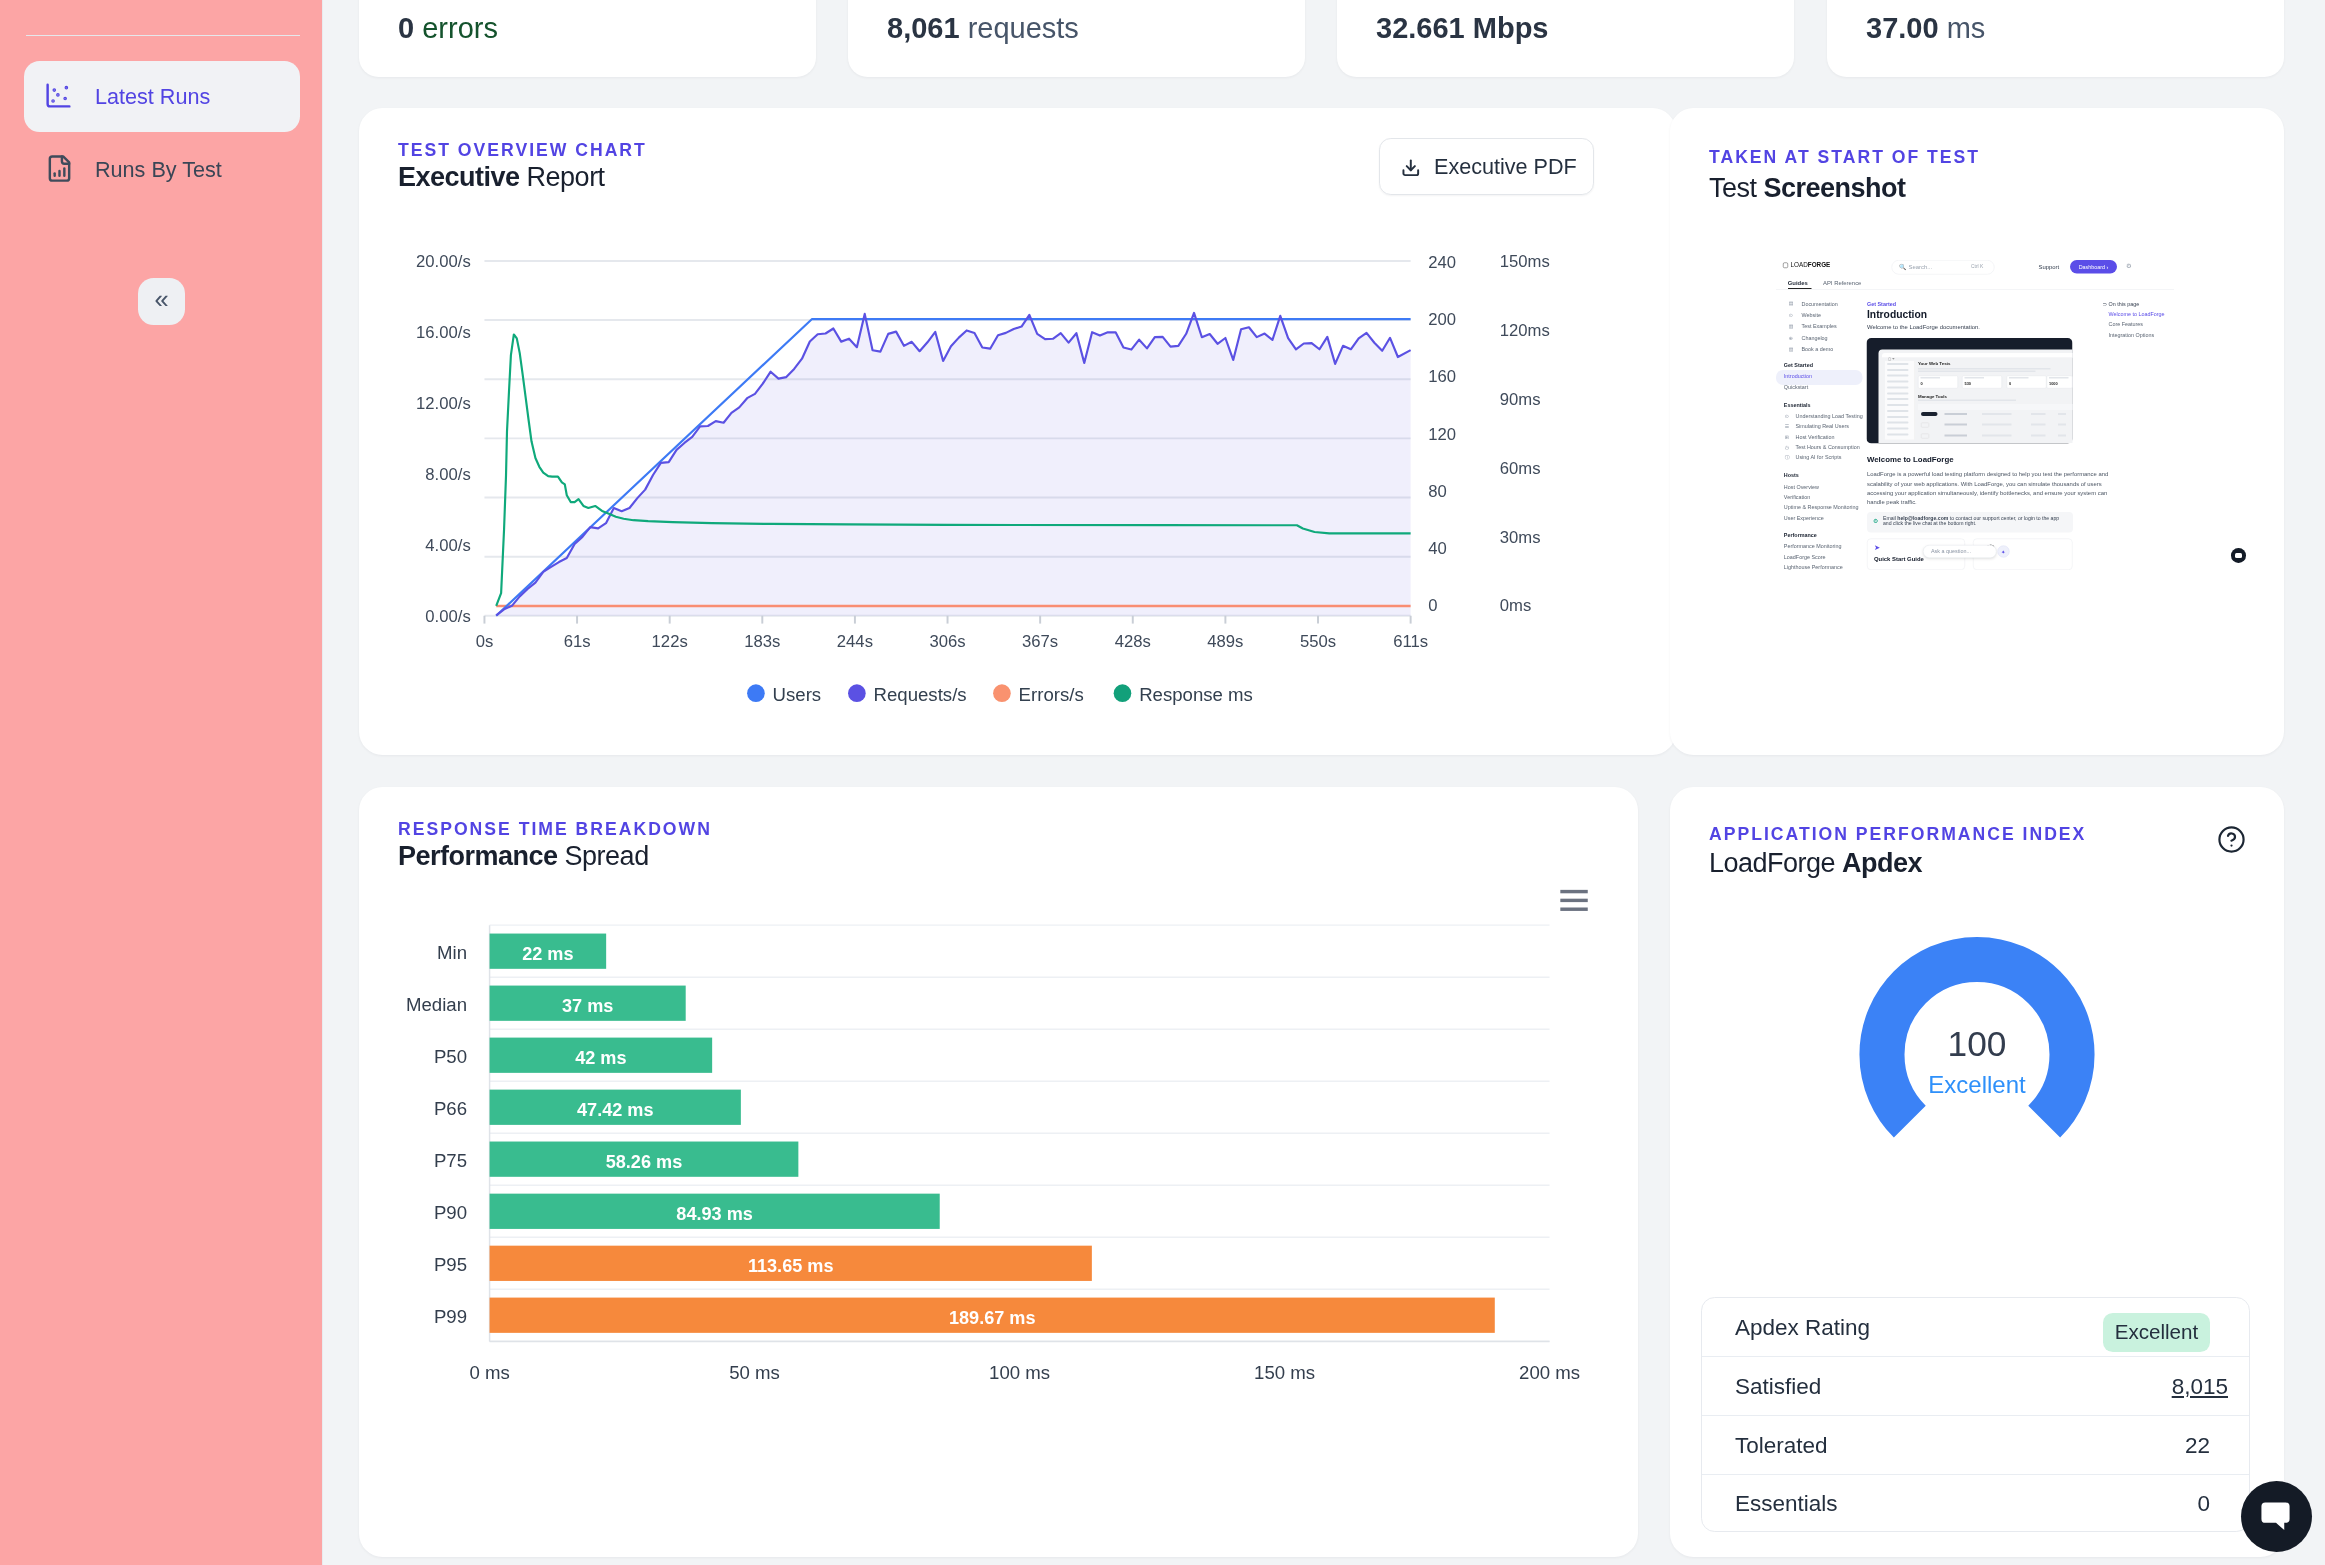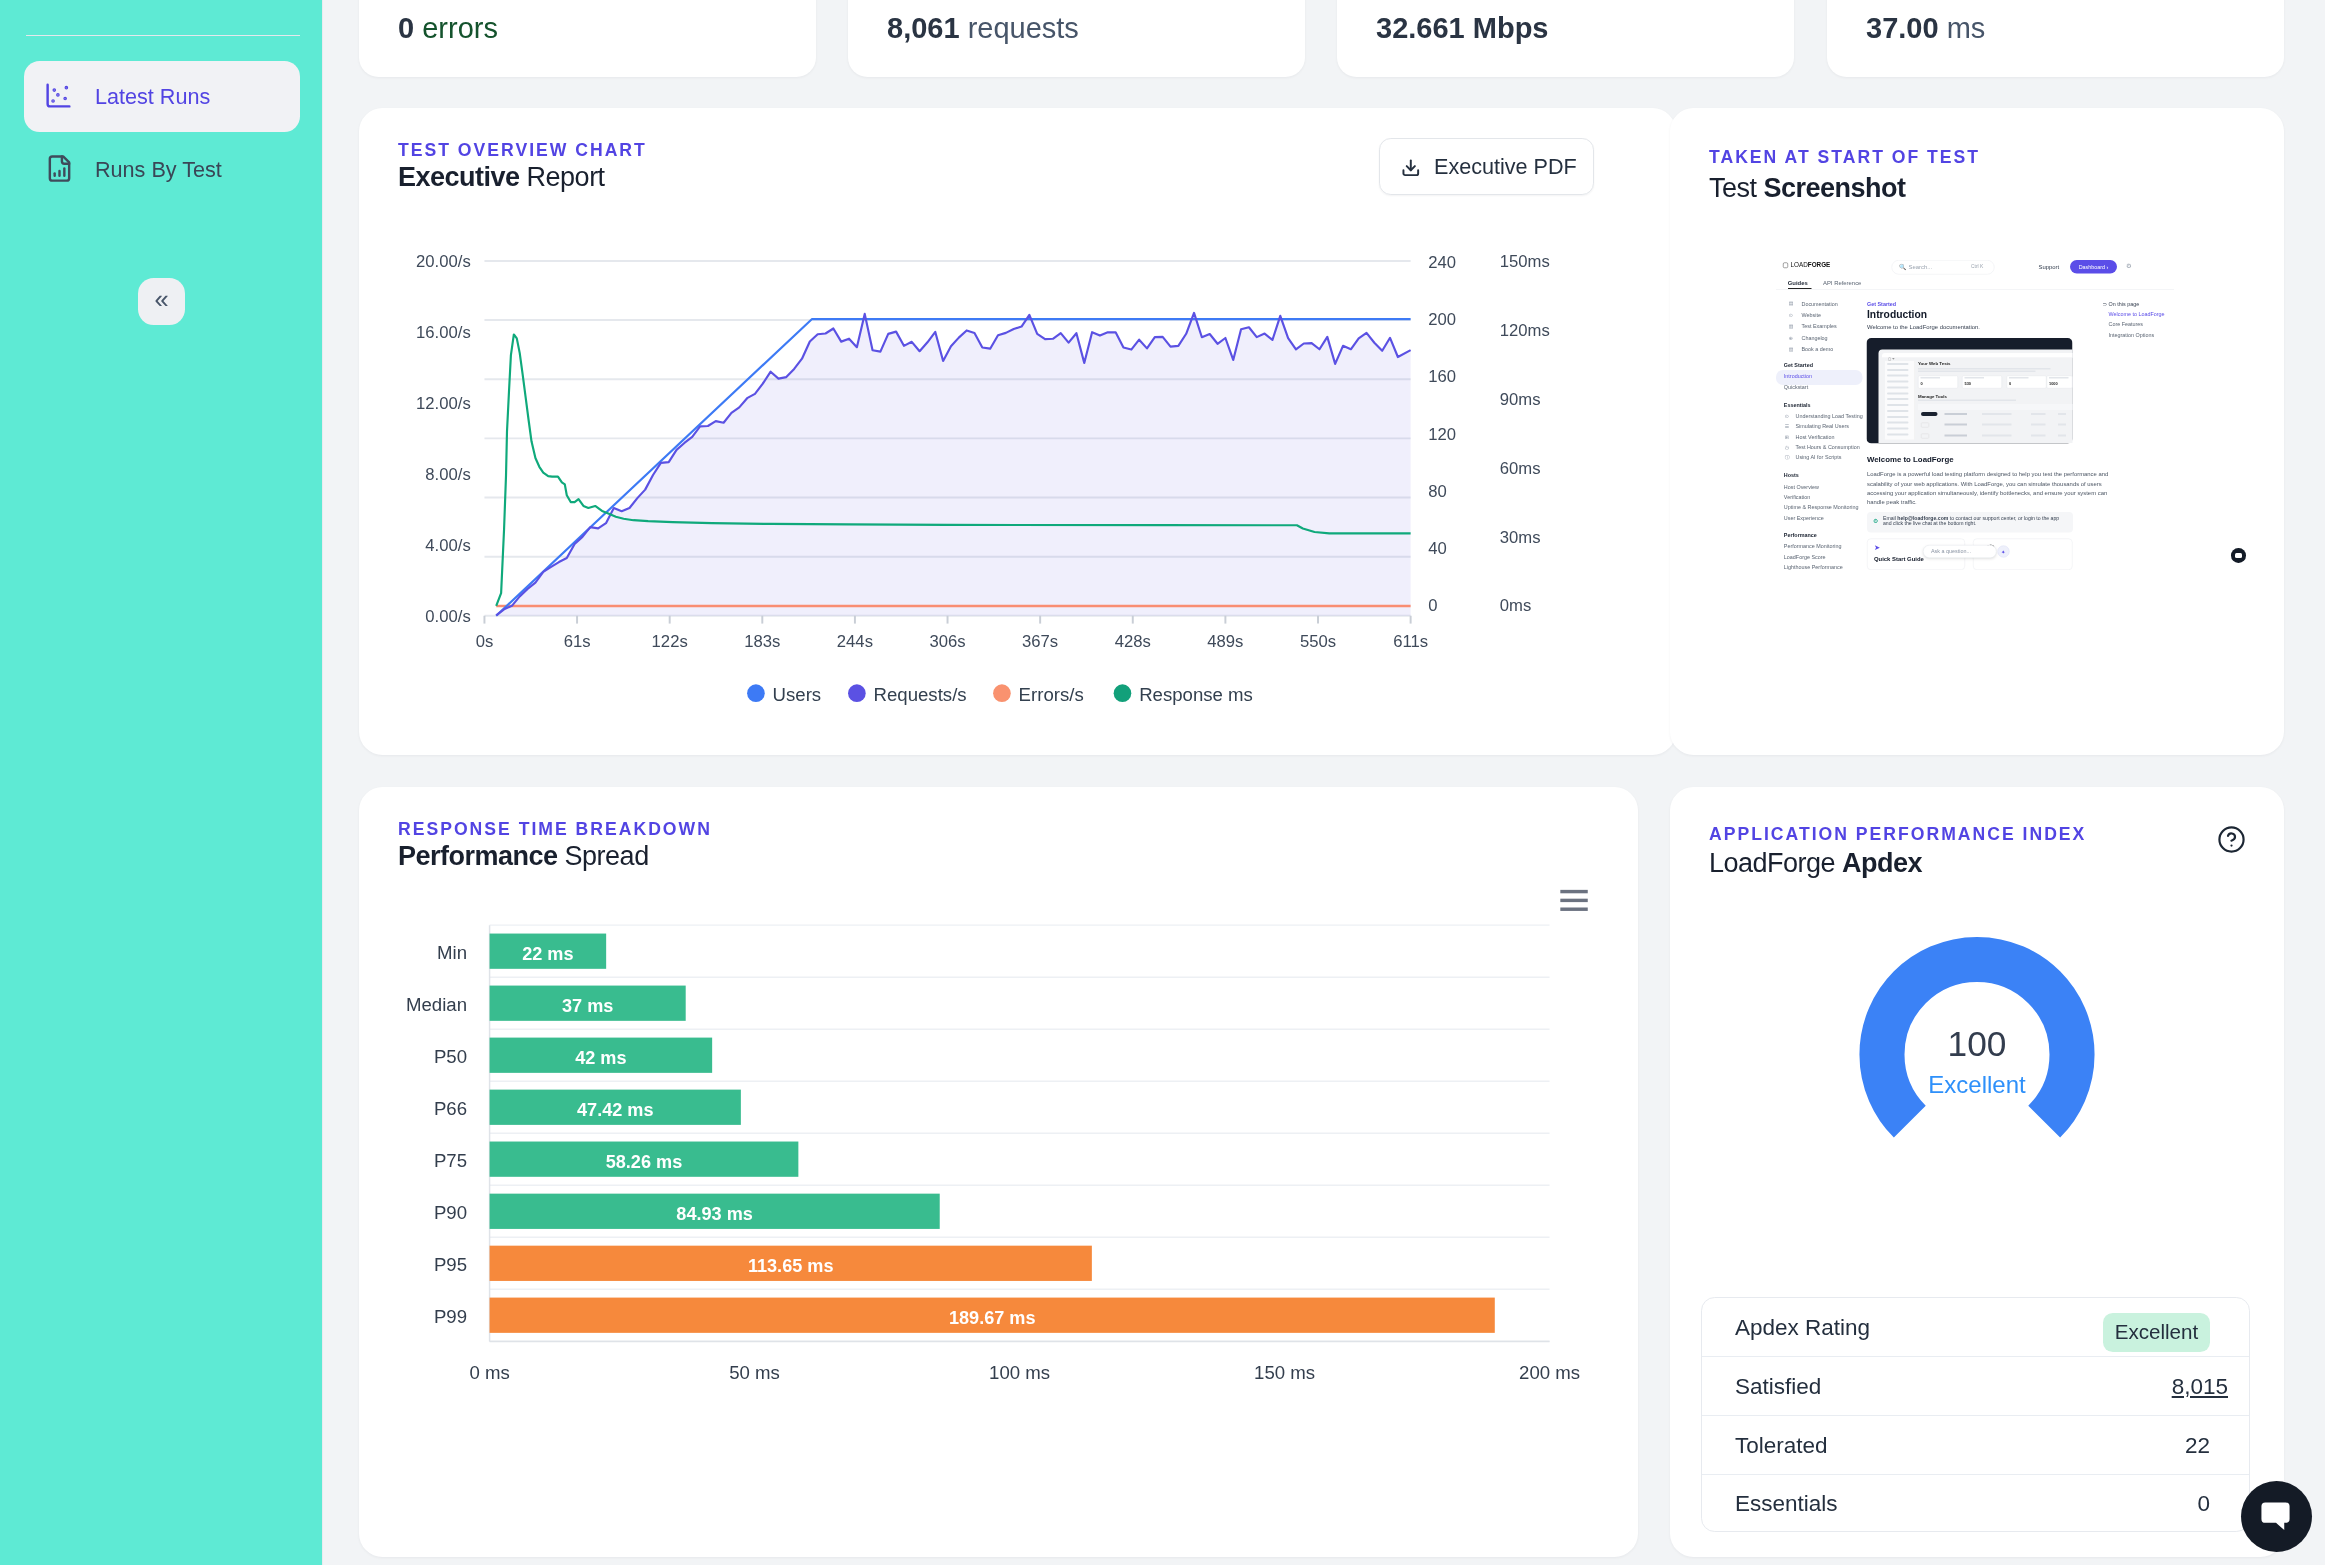--- a/index.html
+++ b/index.html
@@ -7,21 +7,21 @@
 body { font-family:"Liberation Sans", sans-serif; background:#f2f4f6; position:relative; }
 .card { position:absolute; background:#fff; border-radius:23.5px; box-shadow:0 1px 2.9px rgba(16,24,40,0.05); }
 .lbl { font-size:17.6px; font-weight:700; letter-spacing:2px; color:#5244e3; }
 .hd { font-size:27px; color:#19202e; letter-spacing:-0.5px; }
 .hd b { font-weight:700; }
 svg text { font-family:"Liberation Sans", sans-serif; }
 </style>
 </head>
 <body>
 
-<div style="position:absolute;left:0;top:0;width:323px;height:1565px;background:#5eead4;border-right:1px solid #e9ebef;">
+<div style="position:absolute;left:0;top:0;width:323px;height:1565px;background:#fca5a5;border-right:1px solid #e9ebef;">
   <div style="position:absolute;left:25.5px;top:35px;width:274px;border-top:1px solid #e5e8ec;"></div>
   <div style="position:absolute;left:23.5px;top:61px;width:276px;height:71px;background:#f1f2f5;border-radius:15.7px;"></div>
   <svg style="position:absolute;left:44px;top:81px;" width="29" height="29" viewBox="0 0 24 24" fill="none" stroke="#5244e3" stroke-width="2" stroke-linecap="round" stroke-linejoin="round">
       <path d="M3 3v16a2 2 0 0 0 2 2h16"></path>
       <circle cx="18.5" cy="5.5" r="0.5" fill="#5244e3"></circle>
       <circle cx="11.5" cy="11.5" r="0.5" fill="#5244e3"></circle>
       <circle cx="7.5" cy="16.5" r="0.5" fill="#5244e3"></circle>
       <circle cx="17.5" cy="14.5" r="0.5" fill="#5244e3"></circle>
       <circle cx="8.5" cy="7.5" r="0.5" fill="#5244e3"></circle>
     </svg>

